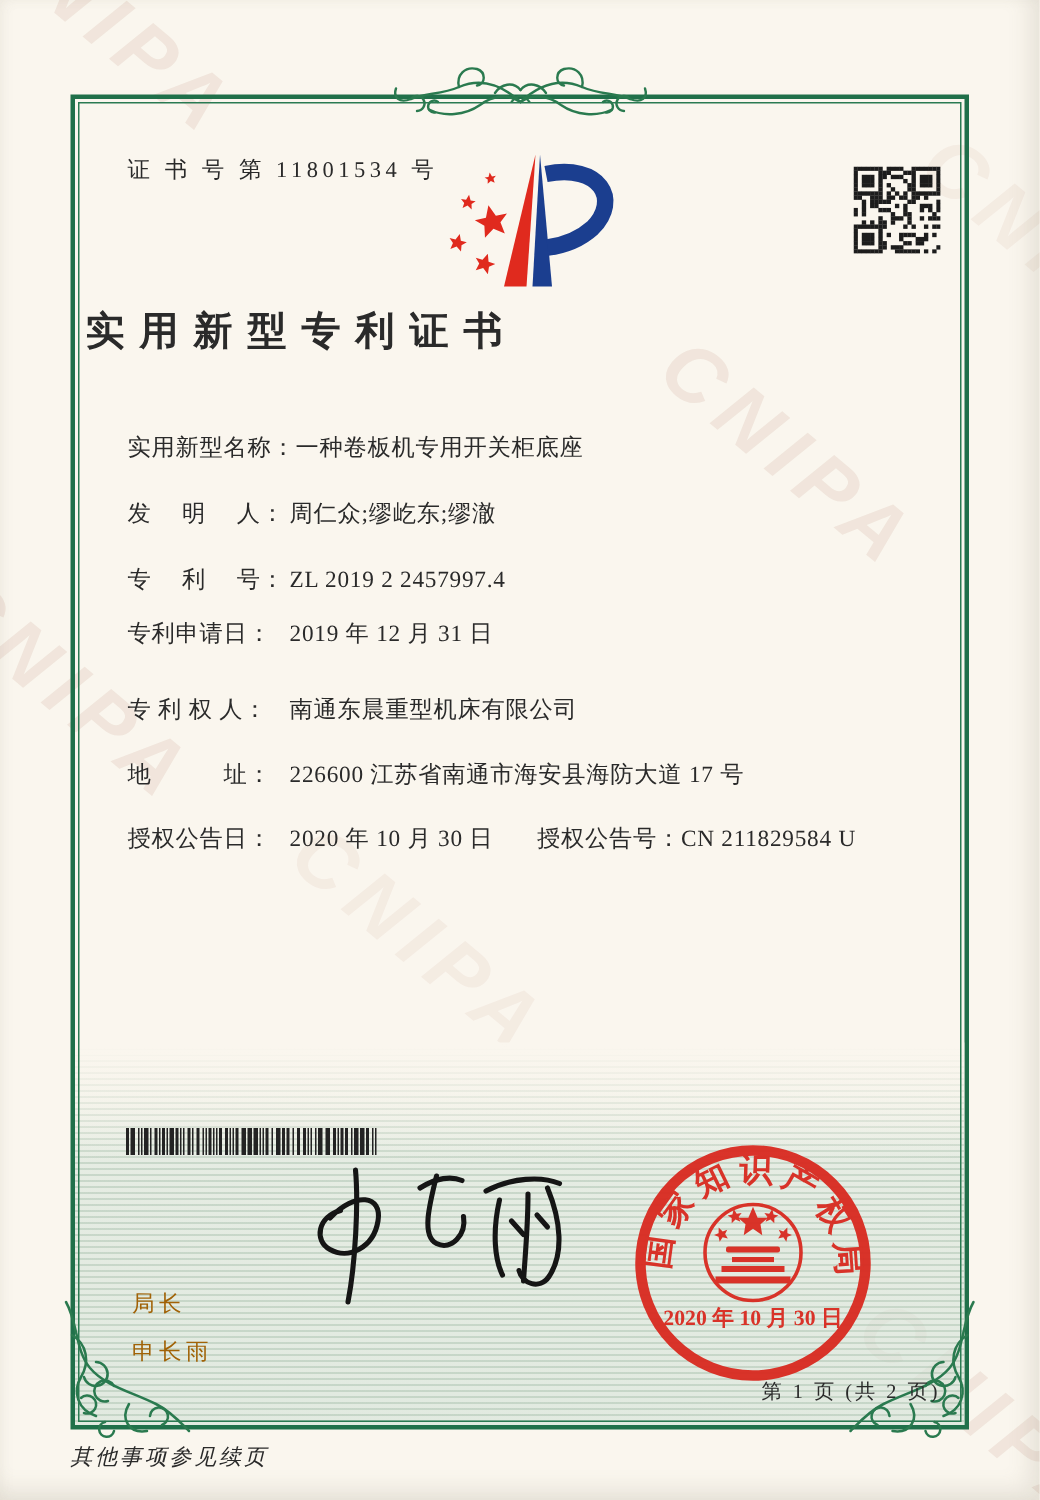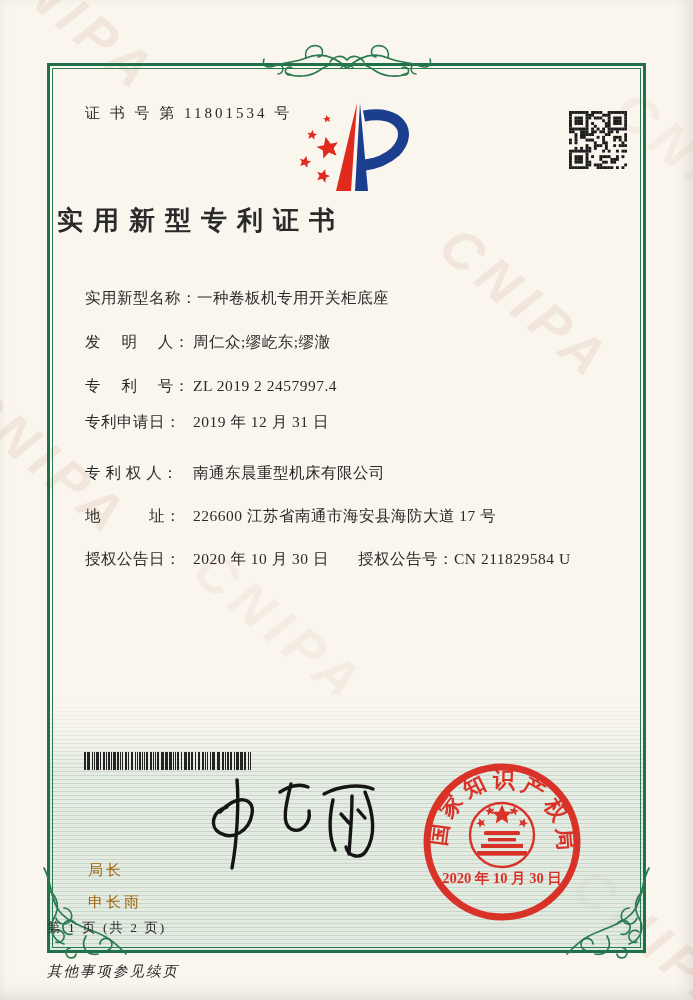--- a/index.html
+++ b/index.html
@@ -42,21 +42,21 @@
   .paras{position:absolute;left:79px;top:583px;width:537px;font-size:15.5px;
     line-height:27.5px;text-align:justify;z-index:3;}
   .paras p{margin:0;text-indent:2em;font-style:italic;}
   
   .barcode{position:absolute;left:84px;top:752px;z-index:3;}
   .signer{position:absolute;left:88px;top:810px;z-index:3;
     font-family:"Liberation Sans","DejaVu Sans",sans-serif;font-size:15px;
     letter-spacing:3px;color:#a16207;line-height:32px;margin-top:44px;}
   .signature{position:absolute;left:192px;top:772px;z-index:4;}
   .seal{position:absolute;left:419px;top:759px;z-index:5;opacity:.93;}
-  .page-num{position:absolute;left:47px;width:580px;top:919px;text-align:left;
+  .page-num{position:absolute;left:47px;width:580px;top:919px;text-align:right;
     font-size:13.5px;letter-spacing:2px;z-index:3;}
   .cont-note{position:absolute;left:47px;width:593px;top:962px;
     font-size:14.5px;letter-spacing:2px;font-style:italic;z-index:3;}
 </style>
 </head>
 <body>
 
 <svg width="0" height="0" style="position:absolute">
   <defs>
     <polygon id="star" points="0,-10 2.94,-3.09 9.51,-3.09 4.76,1.18 5.88,8.09 0,4 -5.88,8.09 -4.76,1.18 -9.51,-3.09 -2.94,-3.09"></polygon>

